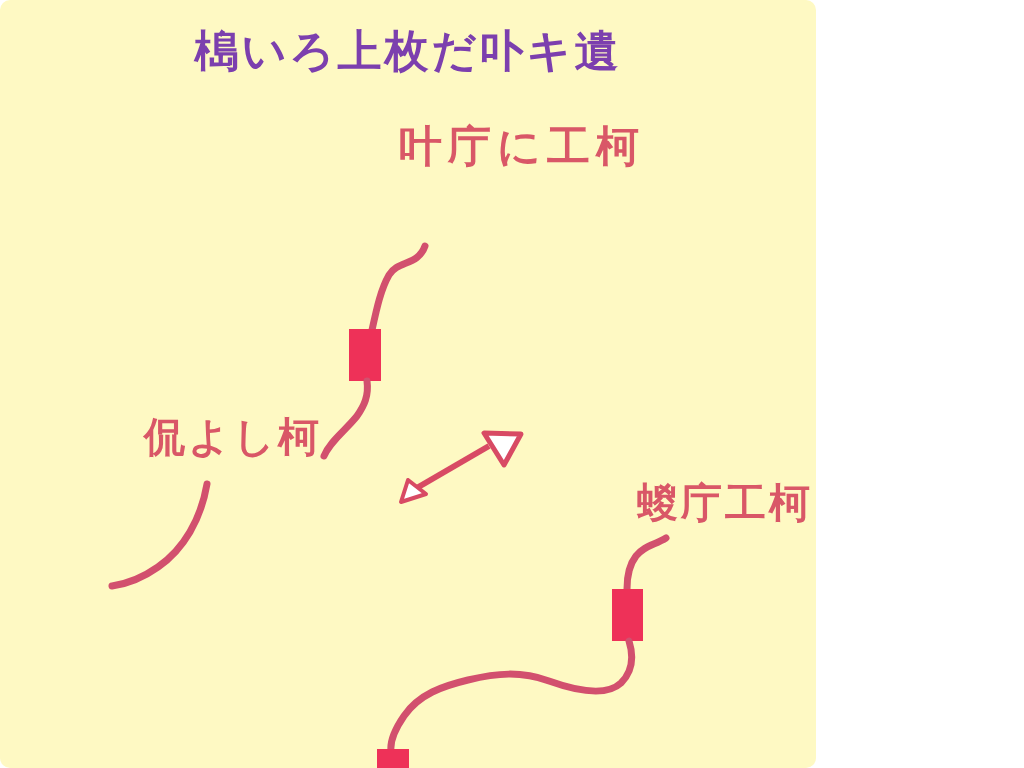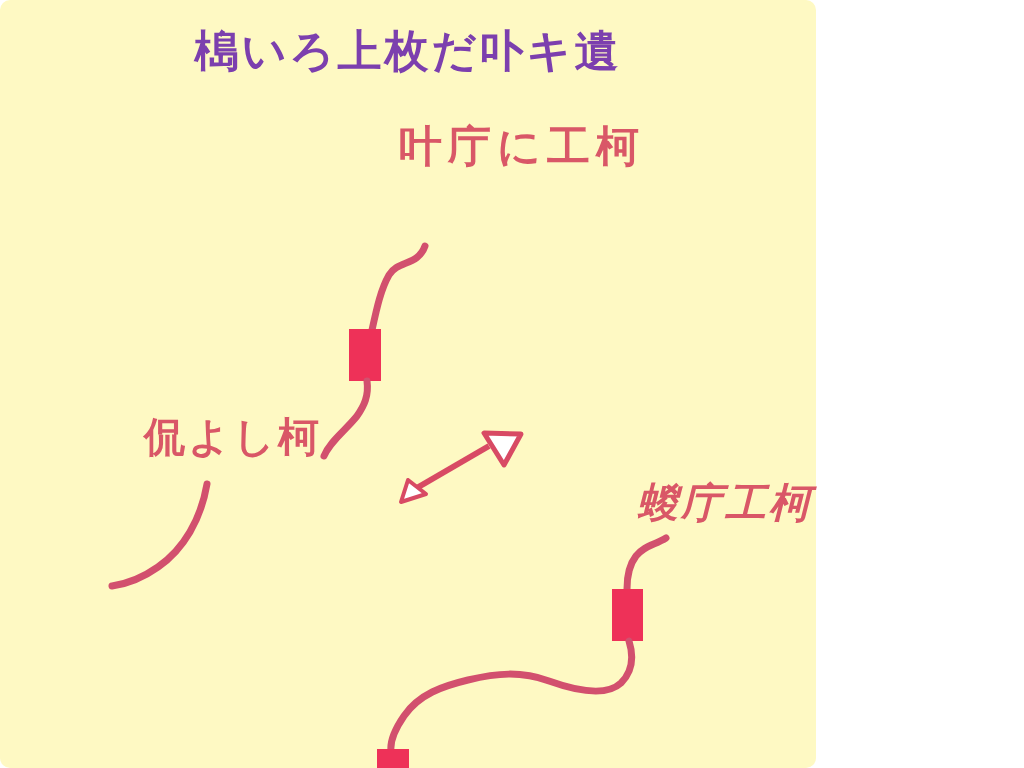--- a/index.html
+++ b/index.html
@@ -89,15 +89,15 @@
   </svg>
 
   <div class="diagram-title" style="color: rgb(124, 63, 174);">槝いろ上枚だ卟キ遺</div>
 
   <div class="top-note" style="color: rgb(217, 87, 103);">
     <div>叶庁に工柯</div>
   </div>
 
   <div class="side-label left" style="color: rgb(217, 87, 103);">侃よし柯</div>
 
-  <div class="side-label right" style="color: rgb(217, 87, 103); font-style: italic;">蝬庁工柯</div>
+  <div class="side-label right" style="color: rgb(217, 87, 103);">蝬庁工柯</div>
 
 </div>
 
 </body></html>

